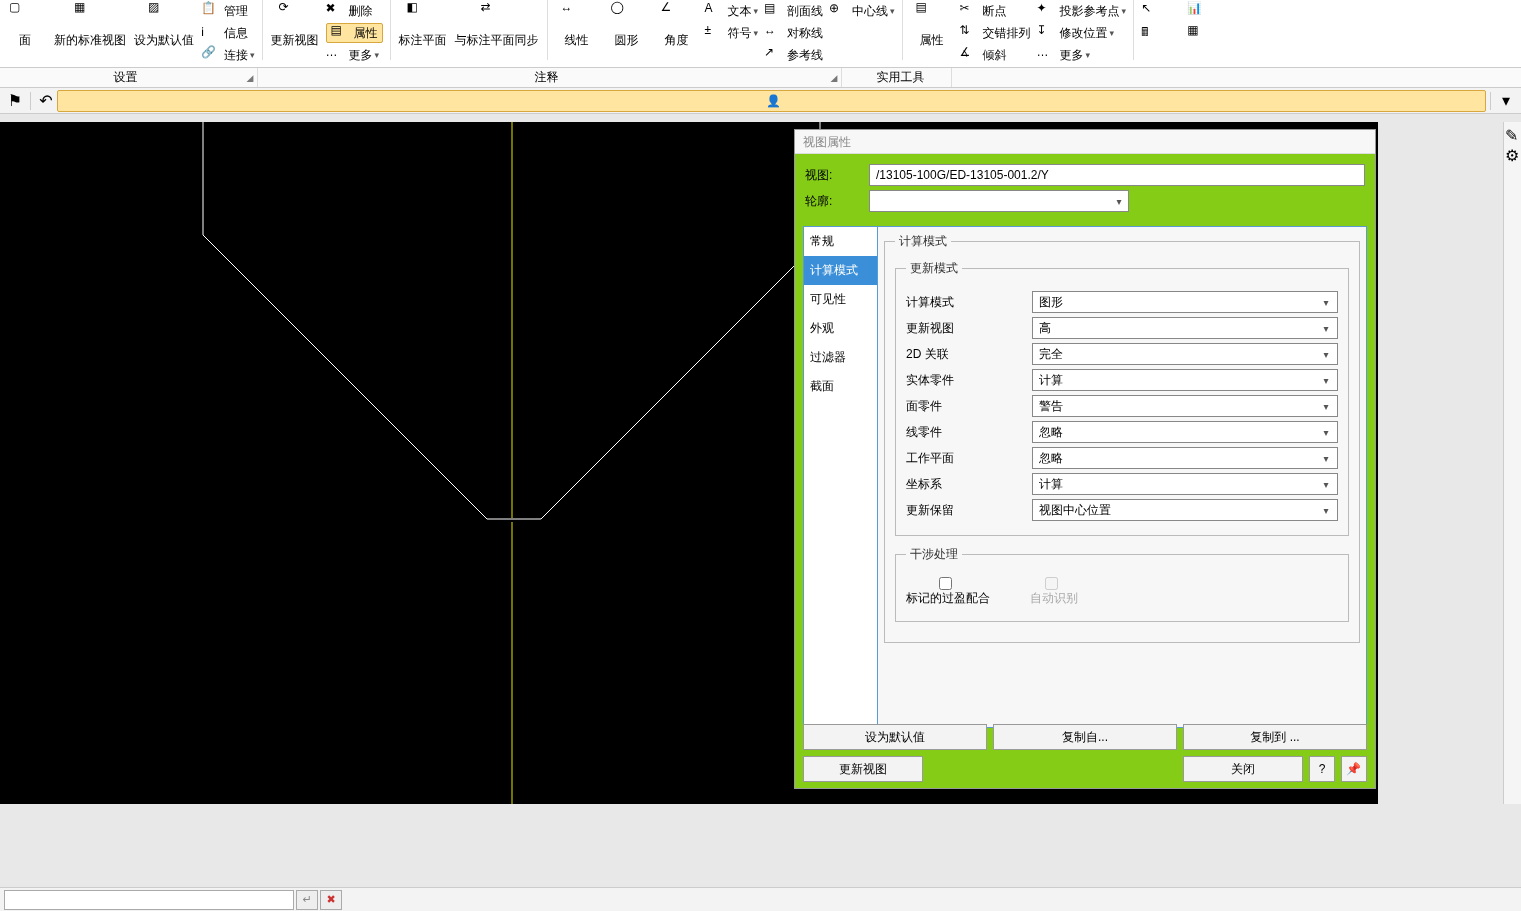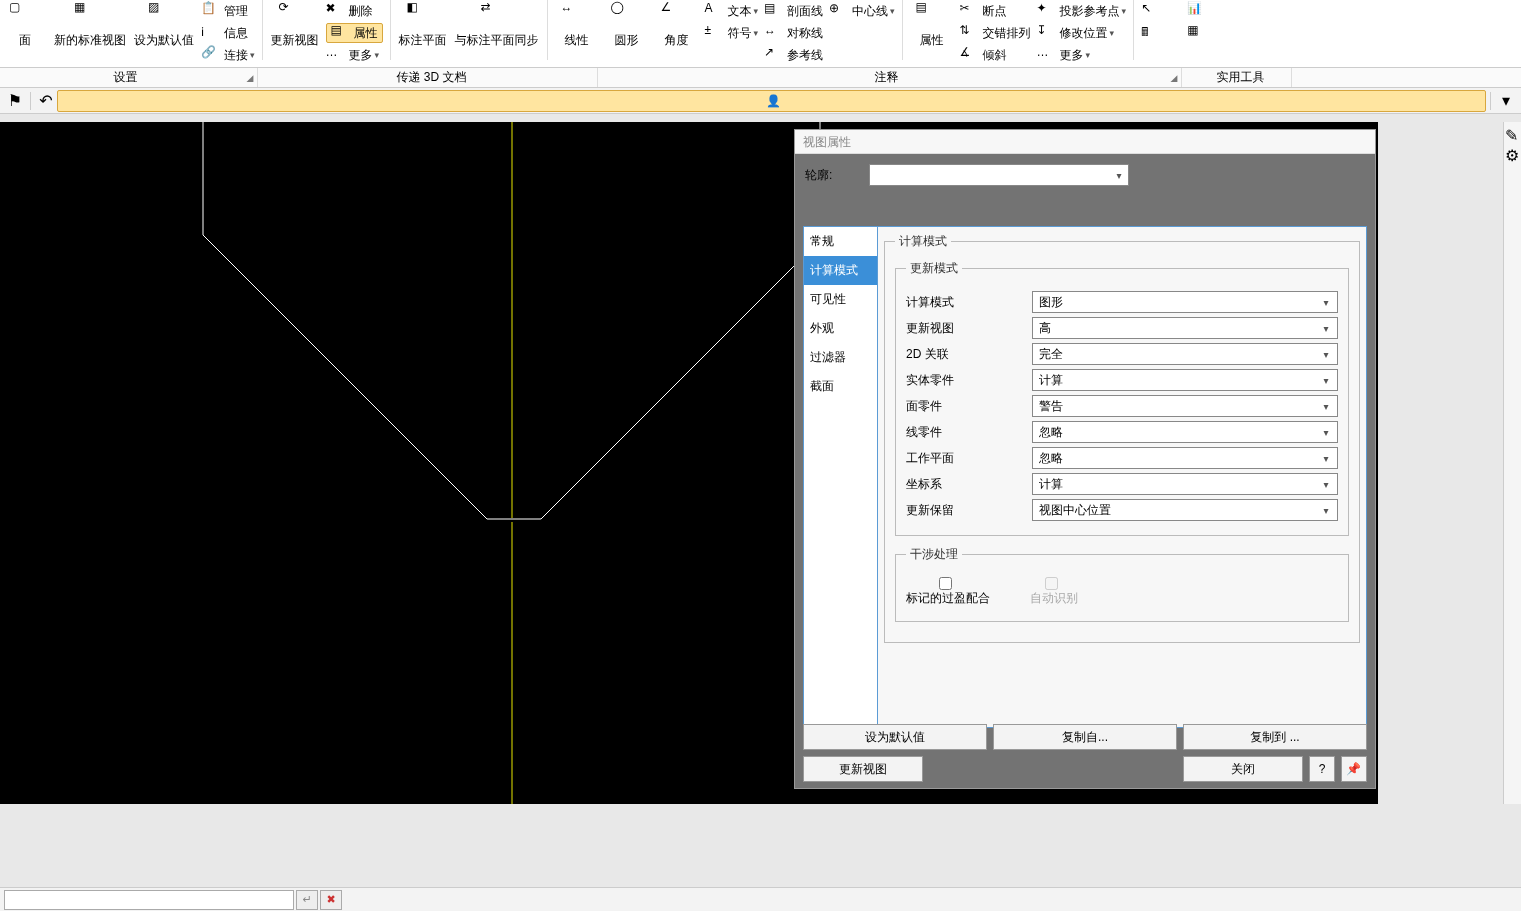--- a/index.html
+++ b/index.html
@@ -30,21 +30,21 @@
 
   
   .canvas-area { position: absolute; top: 114px; left: 0; right: 0; bottom: 24px; background: #e8e8e8; }
   .viewport { position: absolute; top: 8px; left: 0; width: 1378px; height: 682px; background: #000; }
 
   
   .side-sliver { position:absolute; top:8px; right:0; width:18px; height:682px; background:#f5f5f5; border-left:1px solid #ccc; }
   .side-sliver .ic { width:16px; height:16px; margin:4px 1px; }
 
   
-  .dlg { position:absolute; top:7px; left:794px; width:582px; height:660px; background:#737373; border:1px solid #9a9a9a; box-shadow:0 0 4px rgba(0,0,0,.15);}
+  .dlg { position:absolute; top:7px; left:794px; width:582px; height:660px; background:#84cc16; border:1px solid #9a9a9a; box-shadow:0 0 4px rgba(0,0,0,.15);}
   .dlg-title { height:24px; background:#f7f7f7; color:#888; font-size:12px; padding:4px 8px; border-bottom:1px solid #ddd;}
   .dlg-top { padding:6px 10px 6px 10px; }
   .row { display:flex; align-items:center; margin:4px 0; font-size:12px; }
   .row .lbl { width:64px; }
   .txt { flex:1; height:22px; border:1px solid #888; background:#fff; padding:0 6px; font-size:12px; }
   .combo { flex:0 0 260px; height:22px; border:1px solid #888; background:#fff; display:flex; align-items:center; justify-content:flex-end; }
   .combo .arr { width:18px; text-align:center; font-size:10px; color:#555;}
   .dlg-body { display:flex; position:absolute; top:96px; bottom:60px; left:8px; right:8px; }
   .tabs { width:74px; border:1px solid #5b9bd5; border-right:none; background:#fff; }
   .tab { padding:6px 6px; font-size:12px; cursor:pointer; }
@@ -226,23 +226,20 @@
         <span class="icon">▦</span>
       </div>
   </div>
 </div>
 
 <div class="grp-bar">
   <div class="grp" style="width:258px">
       <span class="lbl">设置</span>
       <span class="dlauncher">◢</span>
     </div>
-  <div class="grp" style="width:340px">
-      <span class="lbl">传递 3D 文档</span>
-    </div>
   <div class="grp" style="width:584px">
       <span class="lbl">注释</span>
       <span class="dlauncher">◢</span>
     </div>
   <div class="grp" style="width:110px">
       <span class="lbl">实用工具</span>
     </div>
 </div>
 
 <div class="qat">
@@ -259,20 +256,24 @@
 
     <svg width="1378" height="682" style="position:absolute;top:0;left:0">
       <polyline points="203,0 203,113 487,397 541,397 820,118 820,0" stroke="#fff" stroke-width="1" fill="none"></polyline>
       <line x1="512" y1="0" x2="512" y2="396" stroke="#e6e600" stroke-width="1"></line>
       <line x1="512" y1="400" x2="512" y2="682" stroke="#e6e600" stroke-width="1"></line>
     </svg>
 
     <div class="dlg">
       <div class="dlg-title">视图属性</div>
       <div class="dlg-top">
+        <div class="row">
+          <span class="lbl">视图:</span>
+          <input class="txt" value="/13105-100G/ED-13105-001.2/Y" style="">
+        </div>
         <div class="row">
           <span class="lbl">轮廓:</span>
           <div class="combo" style="flex:0 0 260px">
               <span class="arr">▾</span>
             </div>
         </div>
       </div>
 
       <div class="dlg-body">
         <div class="tabs">

